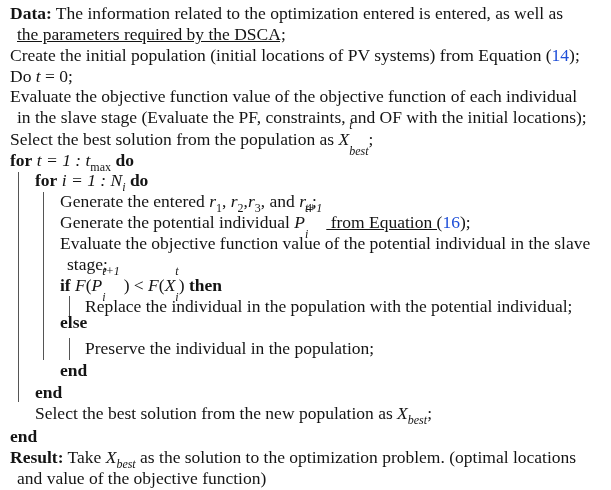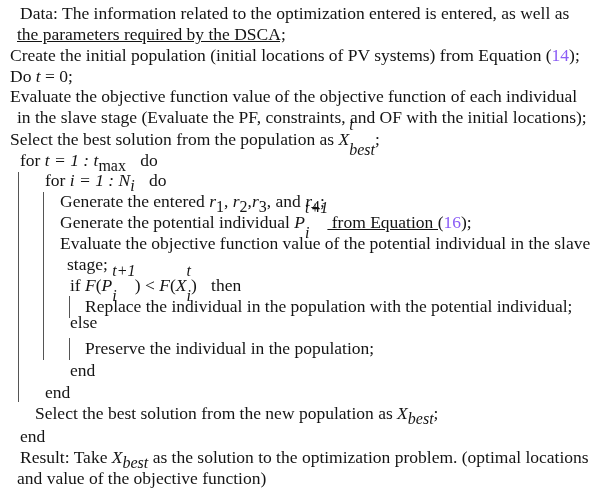--- a/index.html
+++ b/index.html
@@ -1,22 +1,22 @@
 <!DOCTYPE html>
 <html><head>
 <meta charset="utf-8">
 <style>
   html, body { margin:0; padding:0; background:#ffffff; }
   body { width:611px; height:490px; overflow:hidden; position:relative;
          font-family:"Liberation Serif","DejaVu Serif",serif; font-size:17.5px; color:#141414; }
   .line { position:absolute; white-space:nowrap; line-height:20px; }
-  .b { font-weight:normal;margin-left:10px; }
+  .b { font-weight:bold; }
   .m { font-style:italic; }
-  .ref { color:#8b5cf6; }
-  sub, sup { font-size:16px; line-height:0; }
+  .ref { color:#1d4ed8; }
+  sub, sup { font-size:12px; line-height:0; }
   .vbar { position:absolute; width:1.3px; background:#555; }
   .ss { position:relative; display:inline-block; }
 </style>
 </head>
 <body>
 
 <div class="vbar" style="left:18px; top:172px; height:230px;"></div>
 <div class="vbar" style="left:43px; top:192px; height:168px;"></div>
 <div class="vbar" style="left:69px; top:296px; height:22px;"></div>
 <div class="vbar" style="left:69px; top:338px; height:22px;"></div>

